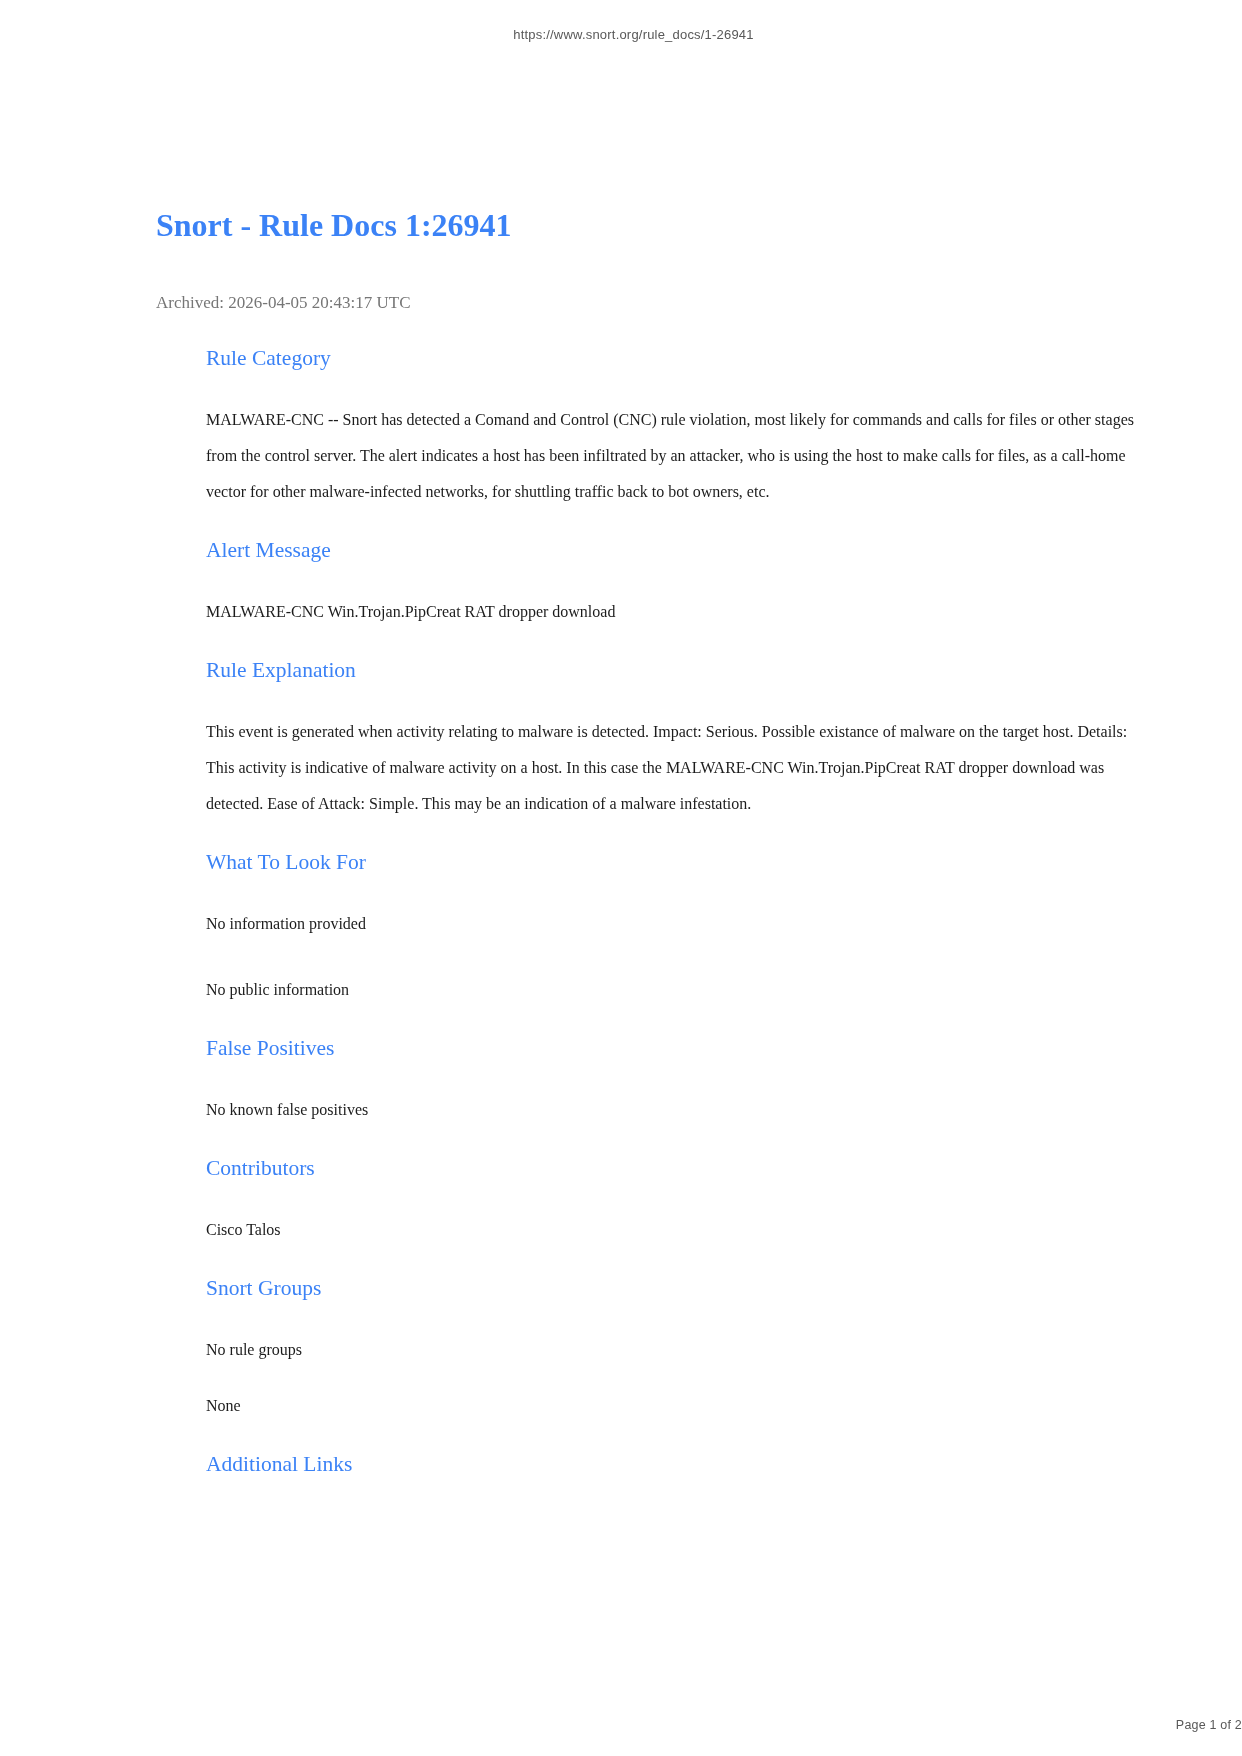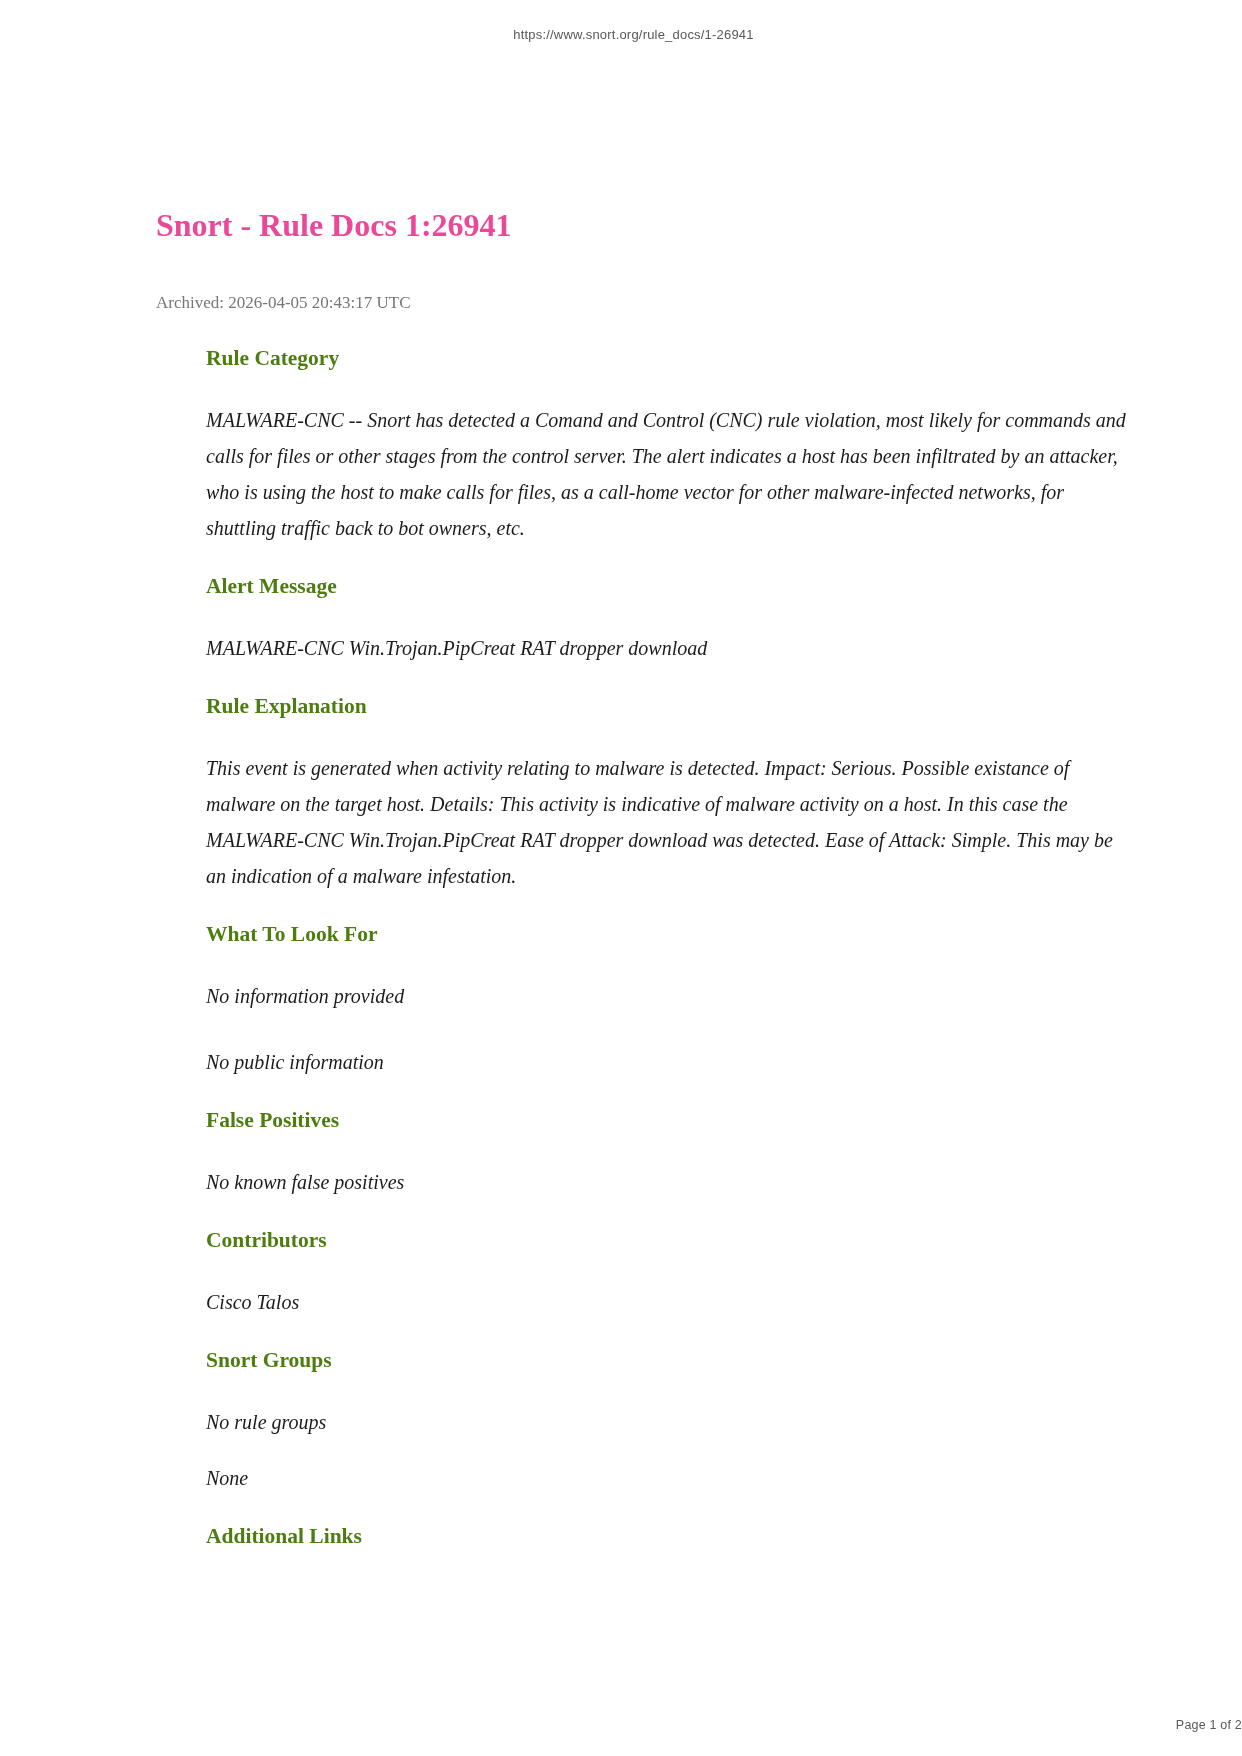--- a/index.html
+++ b/index.html
@@ -35,44 +35,43 @@
     left: 106px;
     width: 1030px;
     padding-top: 206px;
   }
 
   h1.doc-title {
     margin: 0;
     font-size: 32px;
     line-height: 1.2;
     font-weight: bold;
-    color: #ec4899;
+    color: #3b82f6;
   }
 
   p.archived {
     margin: 44px 0 0 0;
     font-size: 17px;
     line-height: 30px;
     color: #767676;
   }
 
   .doc-section h2 {
     margin: 27px 0 0 0;
     font-size: 21.5px;
     line-height: 27px;
-    font-weight: bold;
-    color: #4d7c0f;
+    font-weight: normal;
+    color: #3b82f6;
   }
 
   .doc-section p {
     margin: 30px 0 0 0;
-    font-size: 20px;
+    font-size: 16px;
     line-height: 36px;
     color: #1c1c1c;
-    font-style: italic;
   }
 
   .doc-section p + p { margin-top: 20px; }
 </style>
 </head>
 <body>
 
 <div class="page">
 
   <div class="print-meta print-header">https://www.snort.org/rule_docs/1-26941</div>

